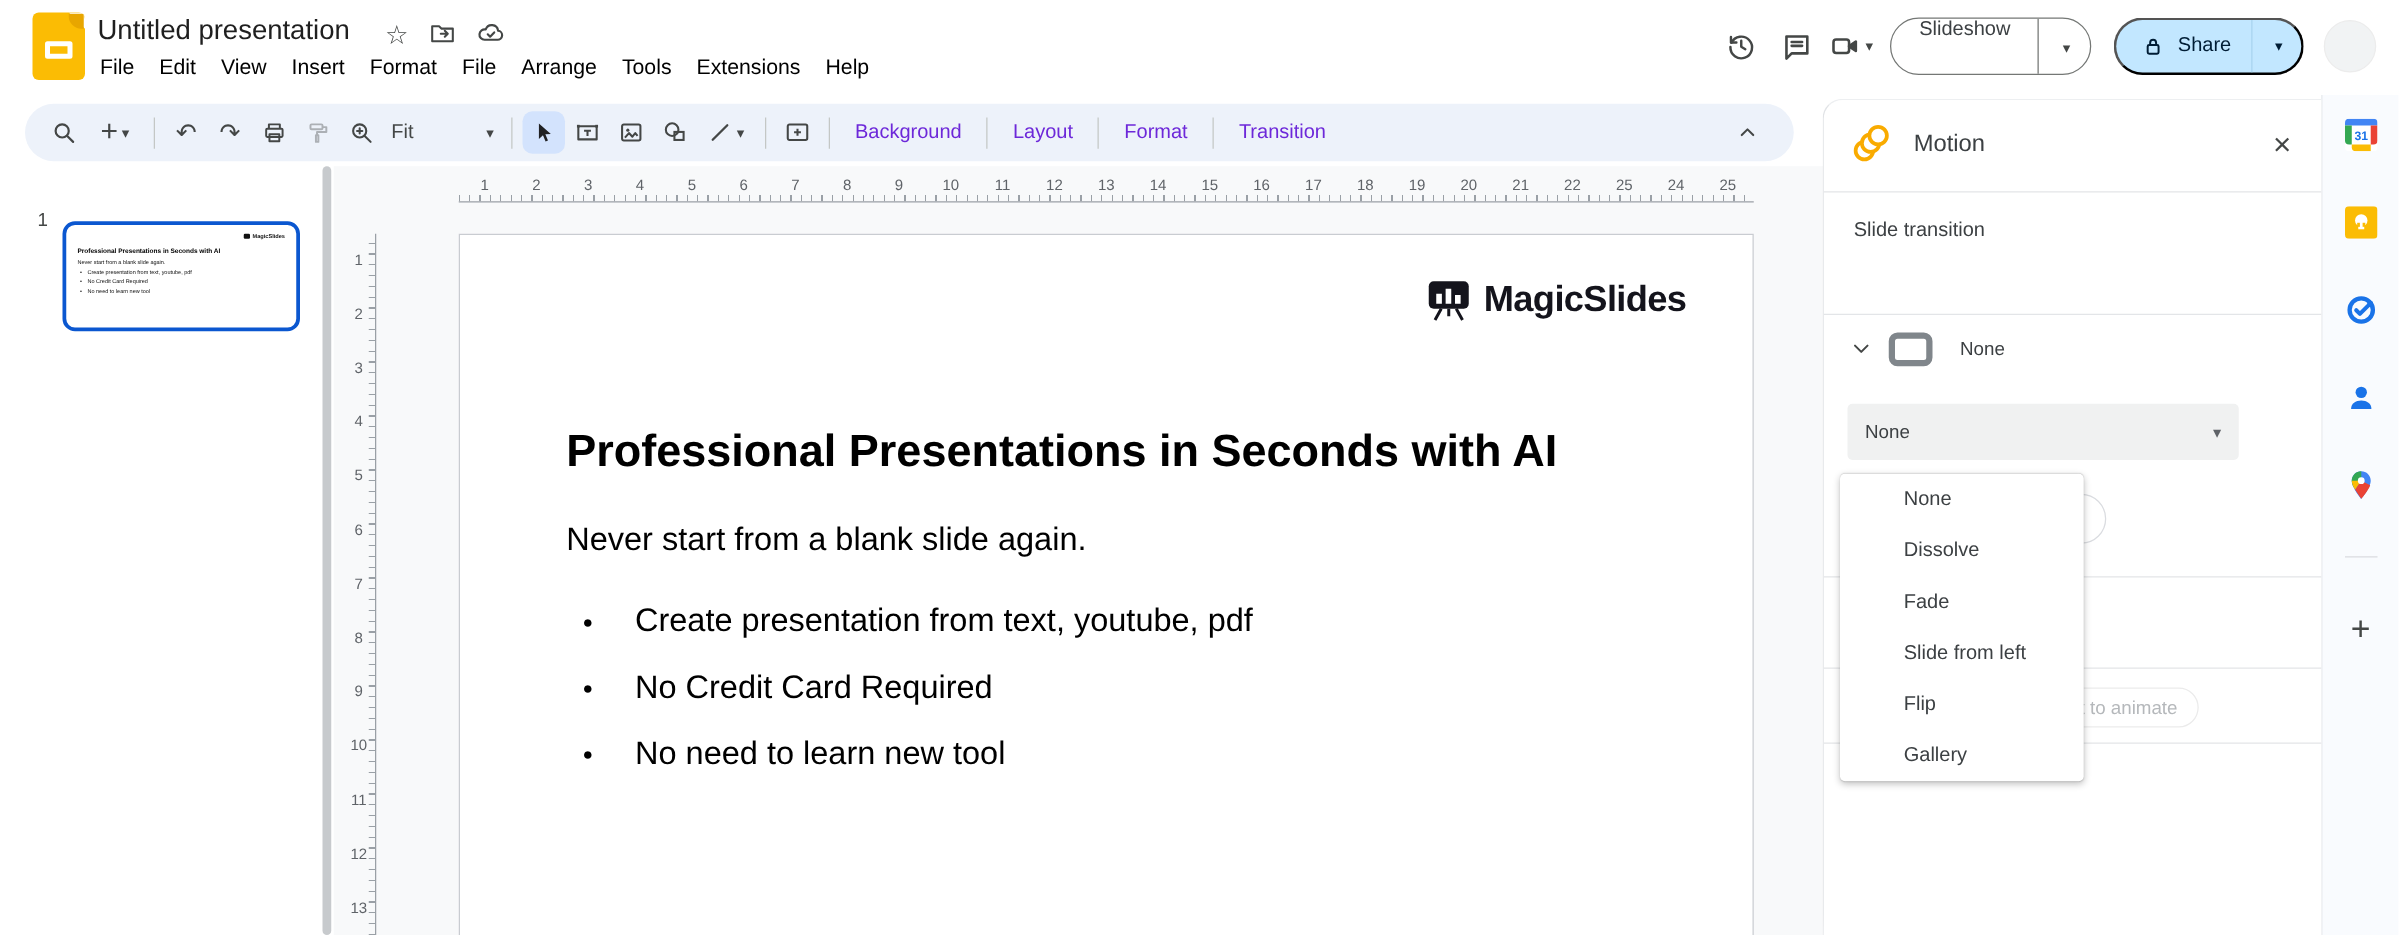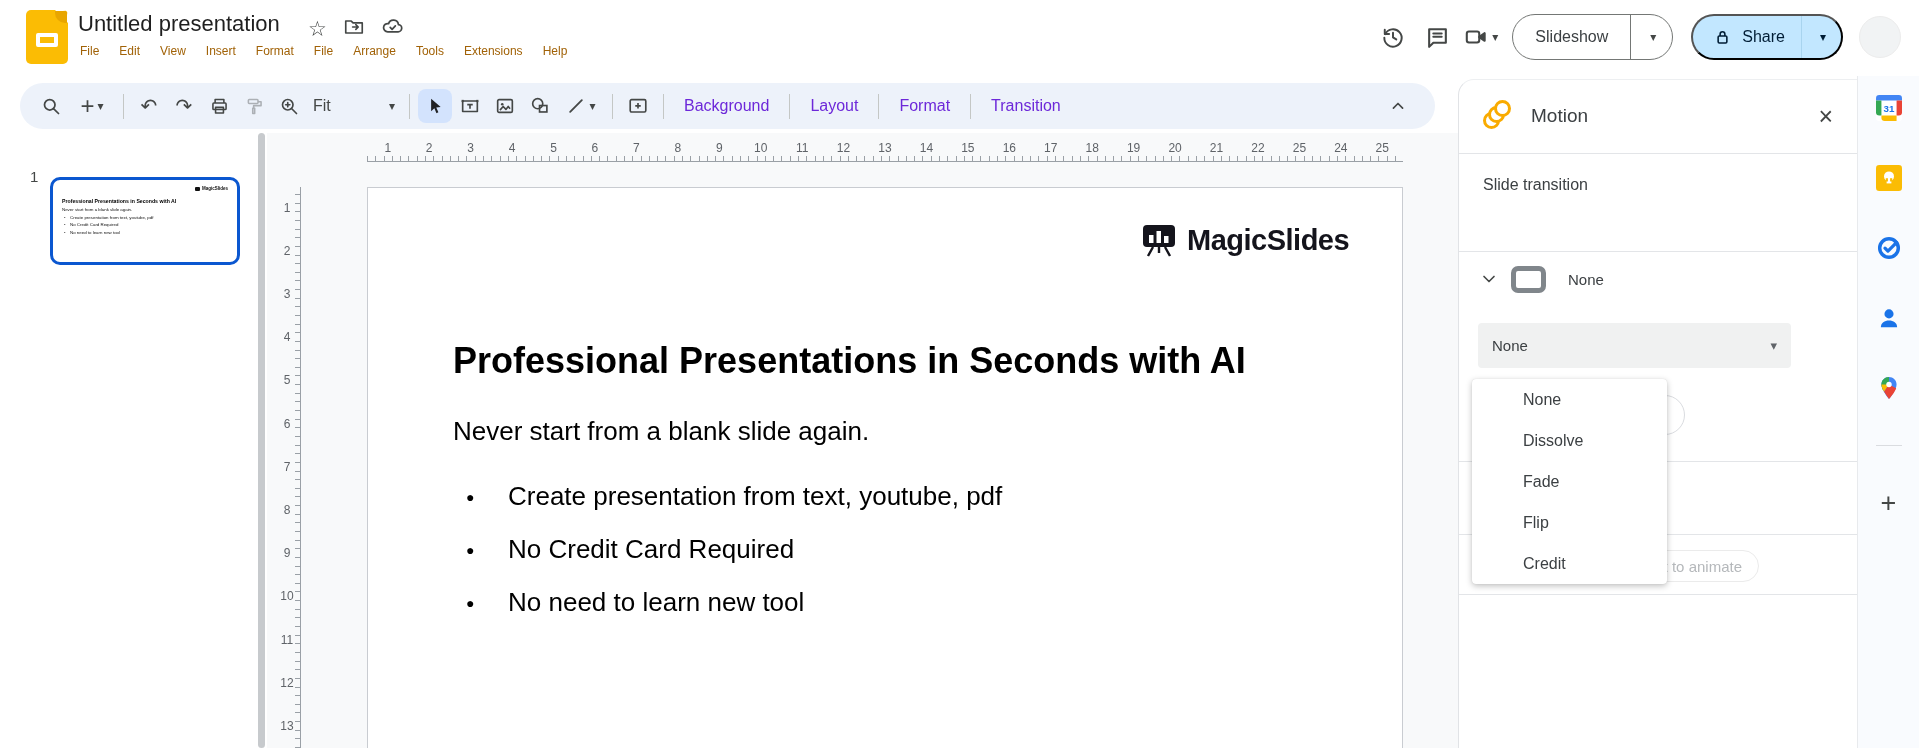--- a/index.html
+++ b/index.html
@@ -9,26 +9,26 @@
 
   
   .slides-logo{position:absolute;left:26px;top:10px;width:42px;height:54px;background:#fbbc04;border-radius:5px;overflow:hidden}
   .slides-logo .fold{position:absolute;top:0;right:0;width:0;height:0;border-top:13px solid #fff;border-left:13px solid transparent}
   .slides-logo .fold2{position:absolute;top:1px;right:1px;width:12px;height:12px;background:#e8a600;border-bottom-left-radius:10px}
   .slides-logo .bar{position:absolute;left:10px;top:23px;width:22px;height:14px;border:4px solid #fff;border-radius:2px}
   .doc-title{position:absolute;left:78px;top:11px;font-size:22px;color:#1f1f1f}
   .title-icons{position:absolute;left:308px;top:15px;display:flex;align-items:center;gap:16px;color:#444746}
   .title-icons .gstar{font-size:21px;line-height:22px}
   .menubar{position:absolute;left:70px;top:41px;display:flex}
-  .menu-item{padding:3px 10px;font-size:12px;color:#a16207;border-radius:8px;background:none;border:none;cursor:pointer;font-family:inherit}
+  .menu-item{padding:3px 10px;font-size:17px;color:#000000;border-radius:8px;background:none;border:none;cursor:pointer;font-family:inherit}
   .top-actions{position:absolute;right:18px;top:14px;display:flex;align-items:center}
   .iconbtn{width:44px;height:44px;display:flex;align-items:center;justify-content:center;border-radius:50%}
   .cam-group{display:flex;align-items:center;margin:0 14px 0 4px}
   .dd-arrow{font-size:12px;color:#444746;margin-left:3px}
-  .slideshow-btn{display:flex;align-items:center;height:46px;border:1px solid #747775;border-radius:23px;background:#fff;overflow:hidden}
+  .slideshow-btn{display:flex;height:46px;border:1px solid #747775;border-radius:23px;background:#fff;overflow:hidden}
   .slideshow-btn .lbl{padding:0 22px;font-size:16px;color:#3c4043}
   .slideshow-btn .arr{width:42px;height:46px;display:flex;align-items:center;justify-content:center;border-left:1px solid #747775}
   .share-btn{display:flex;align-items:center;height:46px;border-radius:23px;background:#c2e7ff;margin-left:18px;overflow:hidden}
   .share-btn .main{display:flex;align-items:center;gap:10px;padding:0 16px 0 20px;height:100%}
   .share-btn .lbl{font-size:16px;color:#001d35;font-weight:400}
   .share-btn .arr{width:40px;height:100%;display:flex;align-items:center;justify-content:center;border-left:1px solid #a8d4ef}
   .avatar{width:42px;height:42px;border-radius:50%;background:#f1f3f4;margin-left:16px;border:1px solid #ececec}
 
   
   .toolbar{position:absolute;left:20px;top:83px;width:1415px;height:46px;background:#edf2fa;border-radius:23px;
@@ -465,25 +465,26 @@
 
   <div class="dropdown">
 
       <div class="dd-item">None</div>
 
       <div class="dd-item">Dissolve</div>
 
       <div class="dd-item">Fade</div>
 
 
+      <div class="dd-item">Slide from left</div>
 
       <div class="dd-item">Flip</div>
 
 
-      <div class="dd-item">Credit</div>
+      <div class="dd-item">Gallery</div>
 
   </div>
 
   <aside class="apps-strip">
     <span class="app-ic">
       <svg width="26" height="26" viewBox="0 0 24 24">
           <rect width="24" height="24" rx="3" fill="#fff"></rect>
           <path d="M0 5V3a3 3 0 0 1 3-3h18a3 3 0 0 1 3 3v2z" fill="#4285f4"></path>
           <path d="M0 5h5v14H3a3 3 0 0 1-3-3z" fill="#34a853"></path>
           <path d="M19 5h5v11a3 3 0 0 1-3 3h-2z" fill="#ea4335"></path>

